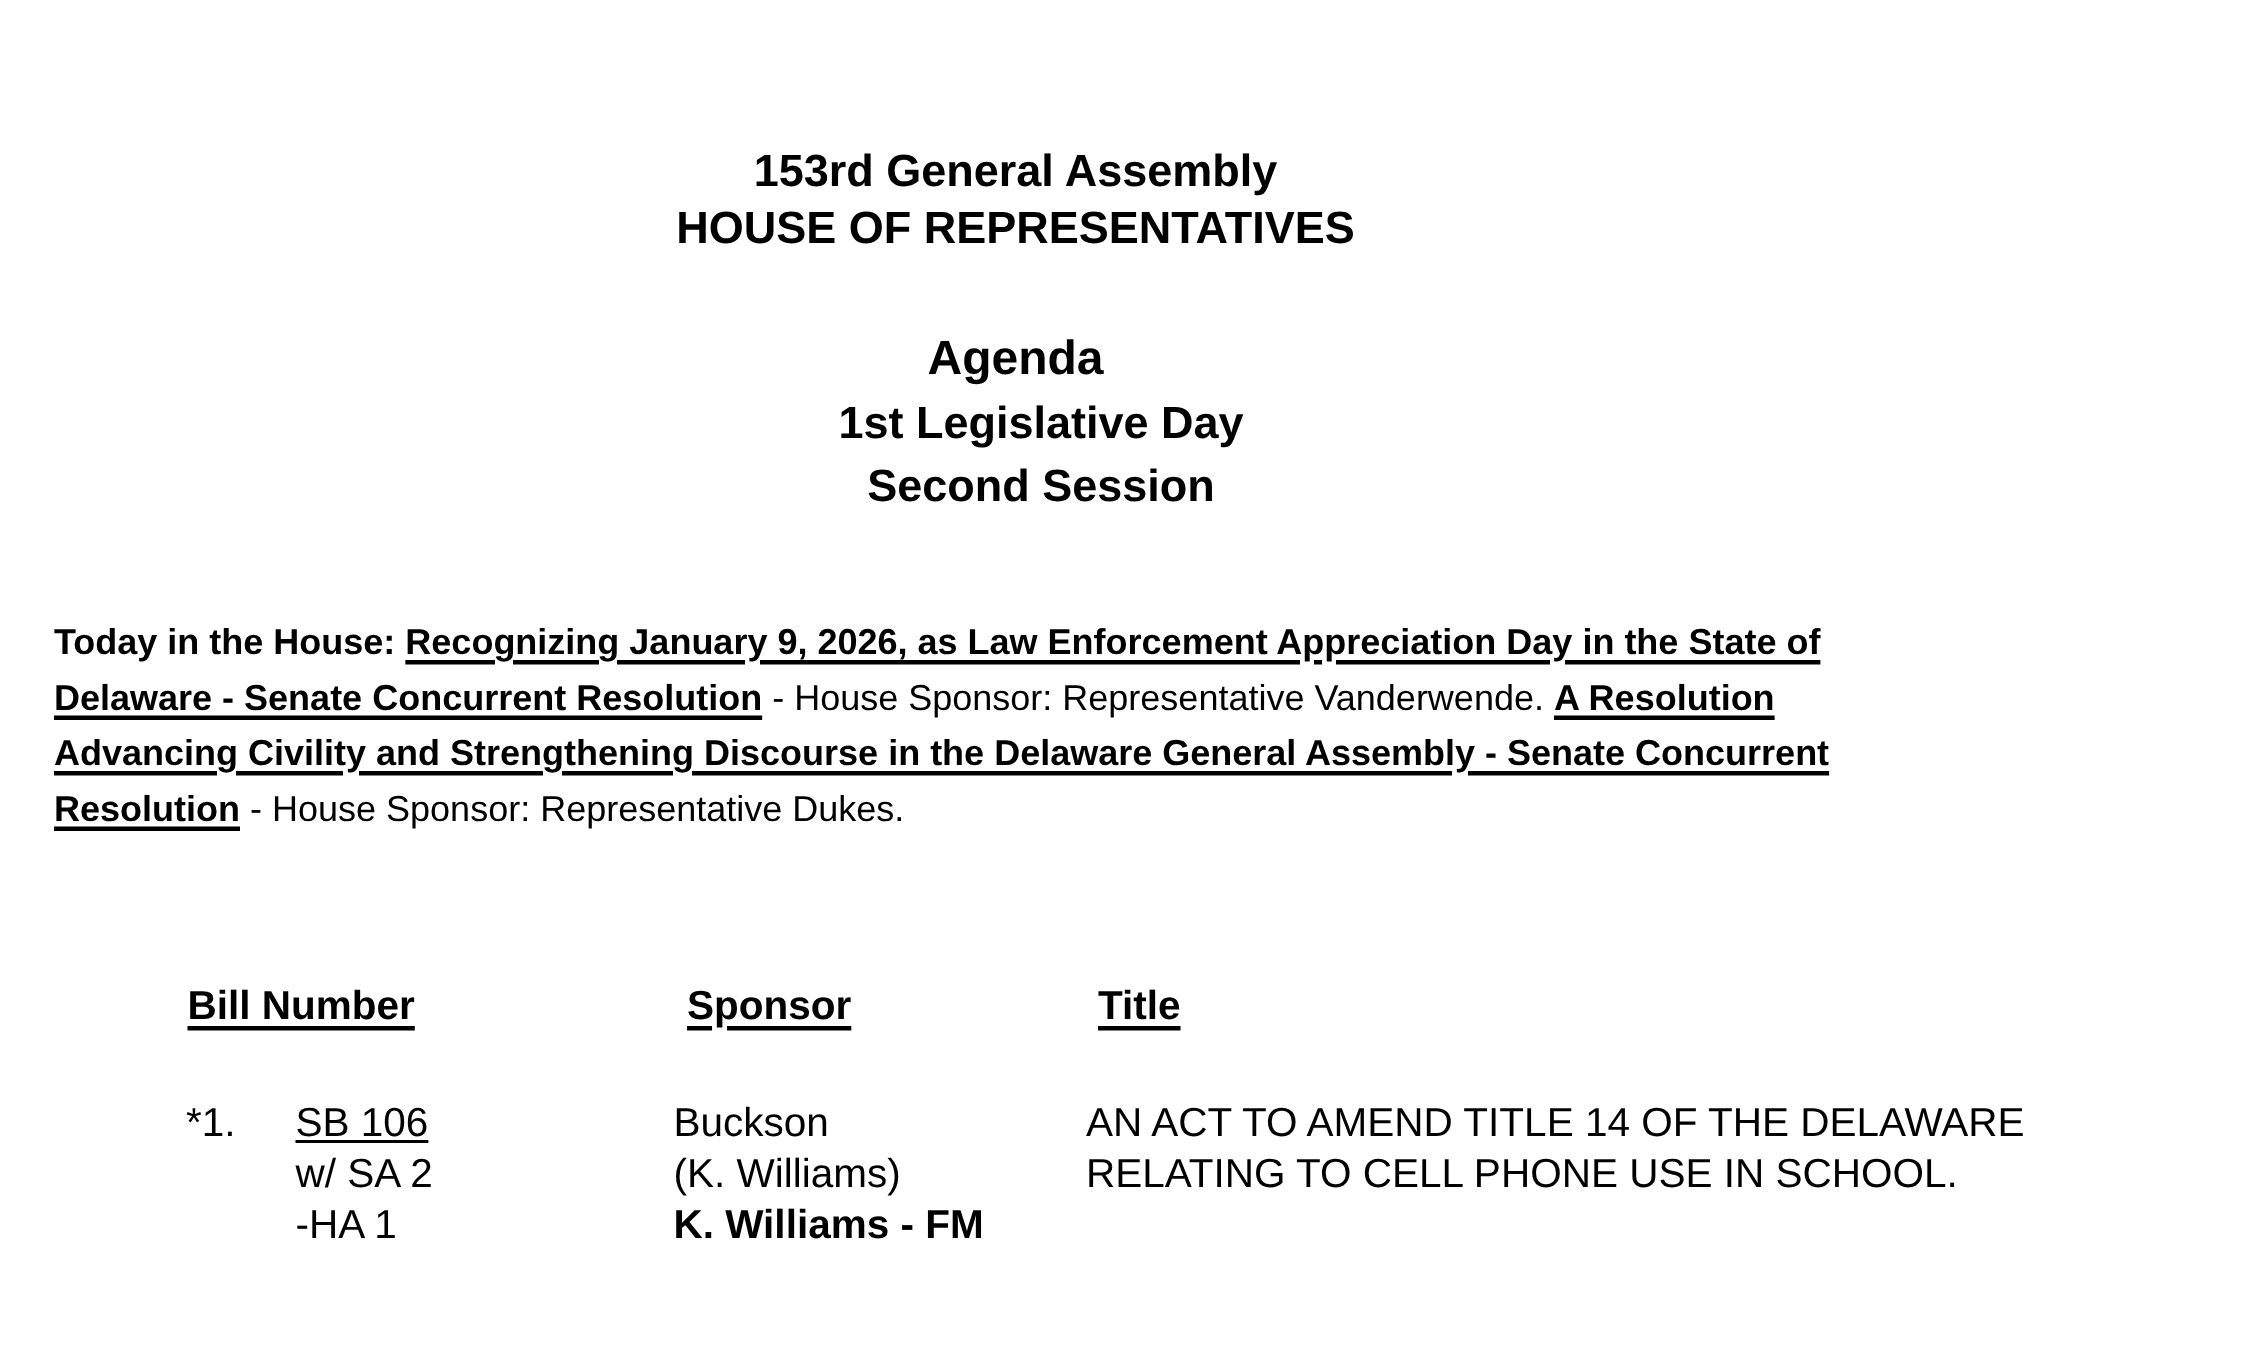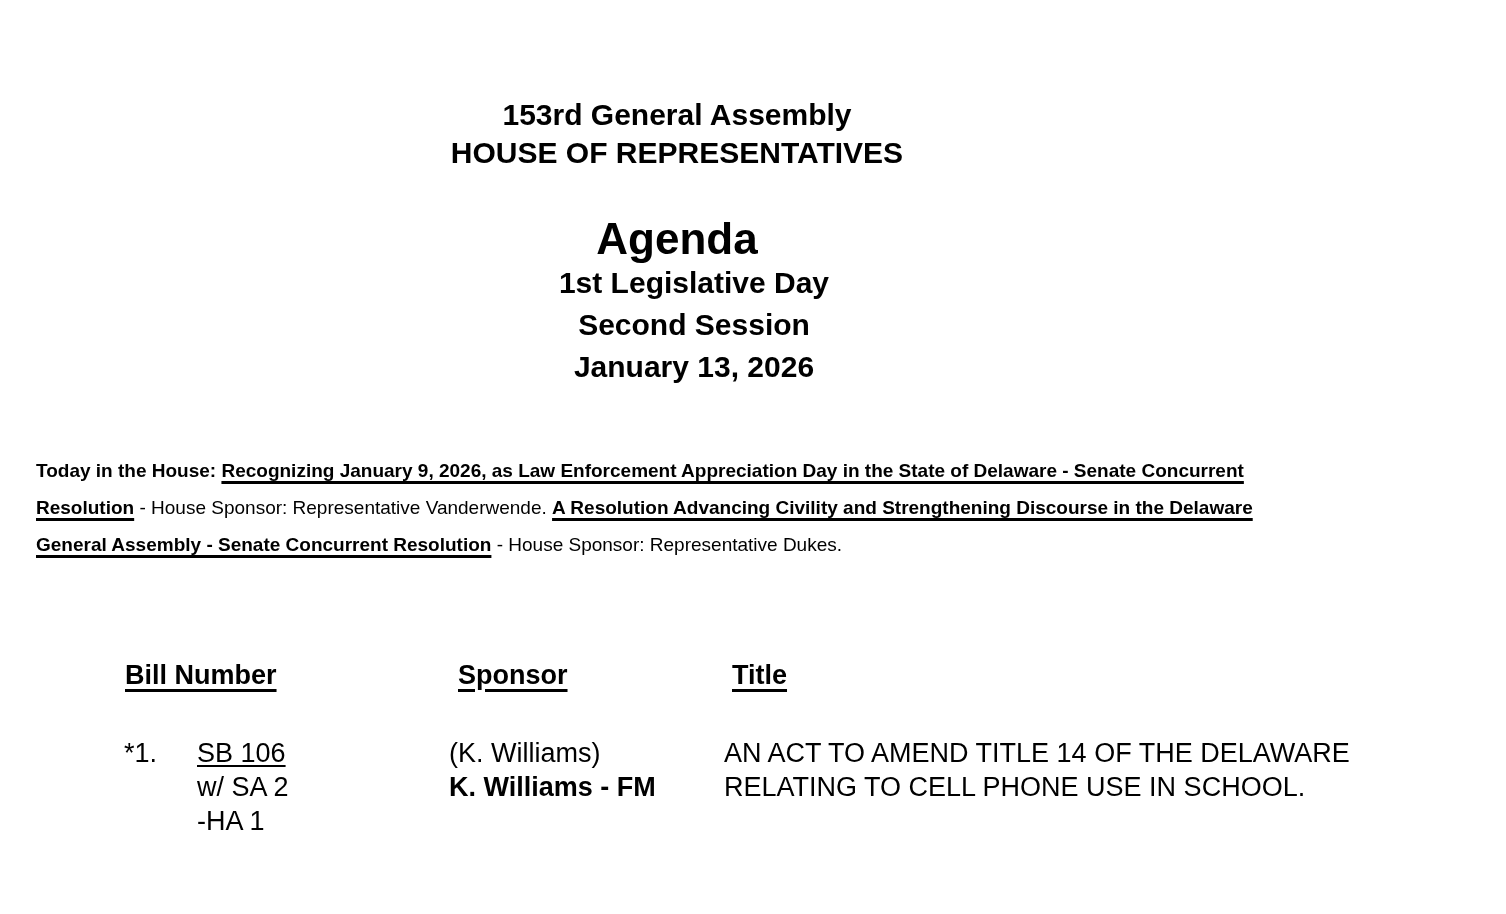--- a/index.html
+++ b/index.html
@@ -16,26 +16,26 @@
     text-align:center;
     font-weight:700;
     font-size:30px;
     line-height:38px;
   }
   .agenda-block {
     margin-top:43px;
     text-align:center;
     font-weight:700;
   }
-  .agenda-title { font-size:44px; line-height:47px; }
+  .agenda-title { font-size:32px; line-height:47px; }
   .agenda-sub   { font-size:30px; line-height:42px;padding-left:34px; }
 
   .today-paragraph {
     margin:64px 62px 0 36px;
-    font-size:19px;
+    font-size:24px;
     line-height:37px;
   }
   .seg-bold { font-weight:700; }
   .seg-underline { text-decoration:underline; text-decoration-thickness:3px; text-underline-offset:4px; }
 
   .bill-table { position:relative; margin-top:97px;padding-left:40px; }
   .table-header {
     position:relative;
     height:32px;
     font-size:27px;
@@ -77,40 +77,40 @@
 
   <div class="header-block">
     <div>153rd General Assembly</div>
     <div>HOUSE OF REPRESENTATIVES</div>
   </div>
 
   <div class="agenda-block">
     <div class="agenda-title">Agenda</div>
     <div class="agenda-sub">1st Legislative Day</div>
     <div class="agenda-sub">Second Session</div>
-    <div class="agenda-sub">January 13, 2026</div>
   </div>
 
   <div class="today-paragraph"><span class="seg-bold ">Today in the House: </span><span class="seg-bold seg-underline">Recognizing January 9, 2026, as Law Enforcement Appreciation Day in the State of Delaware - Senate Concurrent Resolution</span><span class=""> - House Sponsor: Representative Vanderwende. </span><span class="seg-bold seg-underline">A Resolution Advancing Civility and Strengthening Discourse in the Delaware General Assembly - Senate Concurrent Resolution</span><span class=""> - House Sponsor: Representative Dukes.</span></div>
 
   <div class="bill-table">
     <div class="table-header">
       <span class="th th-bill">Bill Number</span>
       <span class="th th-sponsor">Sponsor</span>
       <span class="th th-title">Title</span>
     </div>
     <div>
         <div class="table-row">
           <div class="cell-number">*1.</div>
           <div class="cell-bill">
             <div><a class="bill-link" href="#" style="color: #000000;">SB 106</a></div>
             <div>w/ SA 2</div>
             <div>-HA 1</div>
           </div>
           <div class="cell-sponsor">
+            <div>Buckson</div>
             <div>(K. Williams)</div>
             <div class="sponsor-bold">K. Williams - FM</div>
           </div>
           <div class="cell-title">AN ACT TO AMEND TITLE 14 OF THE DELAWARE CODE RELATING TO CELL PHONE USE IN SCHOOL.</div>
         </div>
       </div>
   </div>
 
 </div>
 

